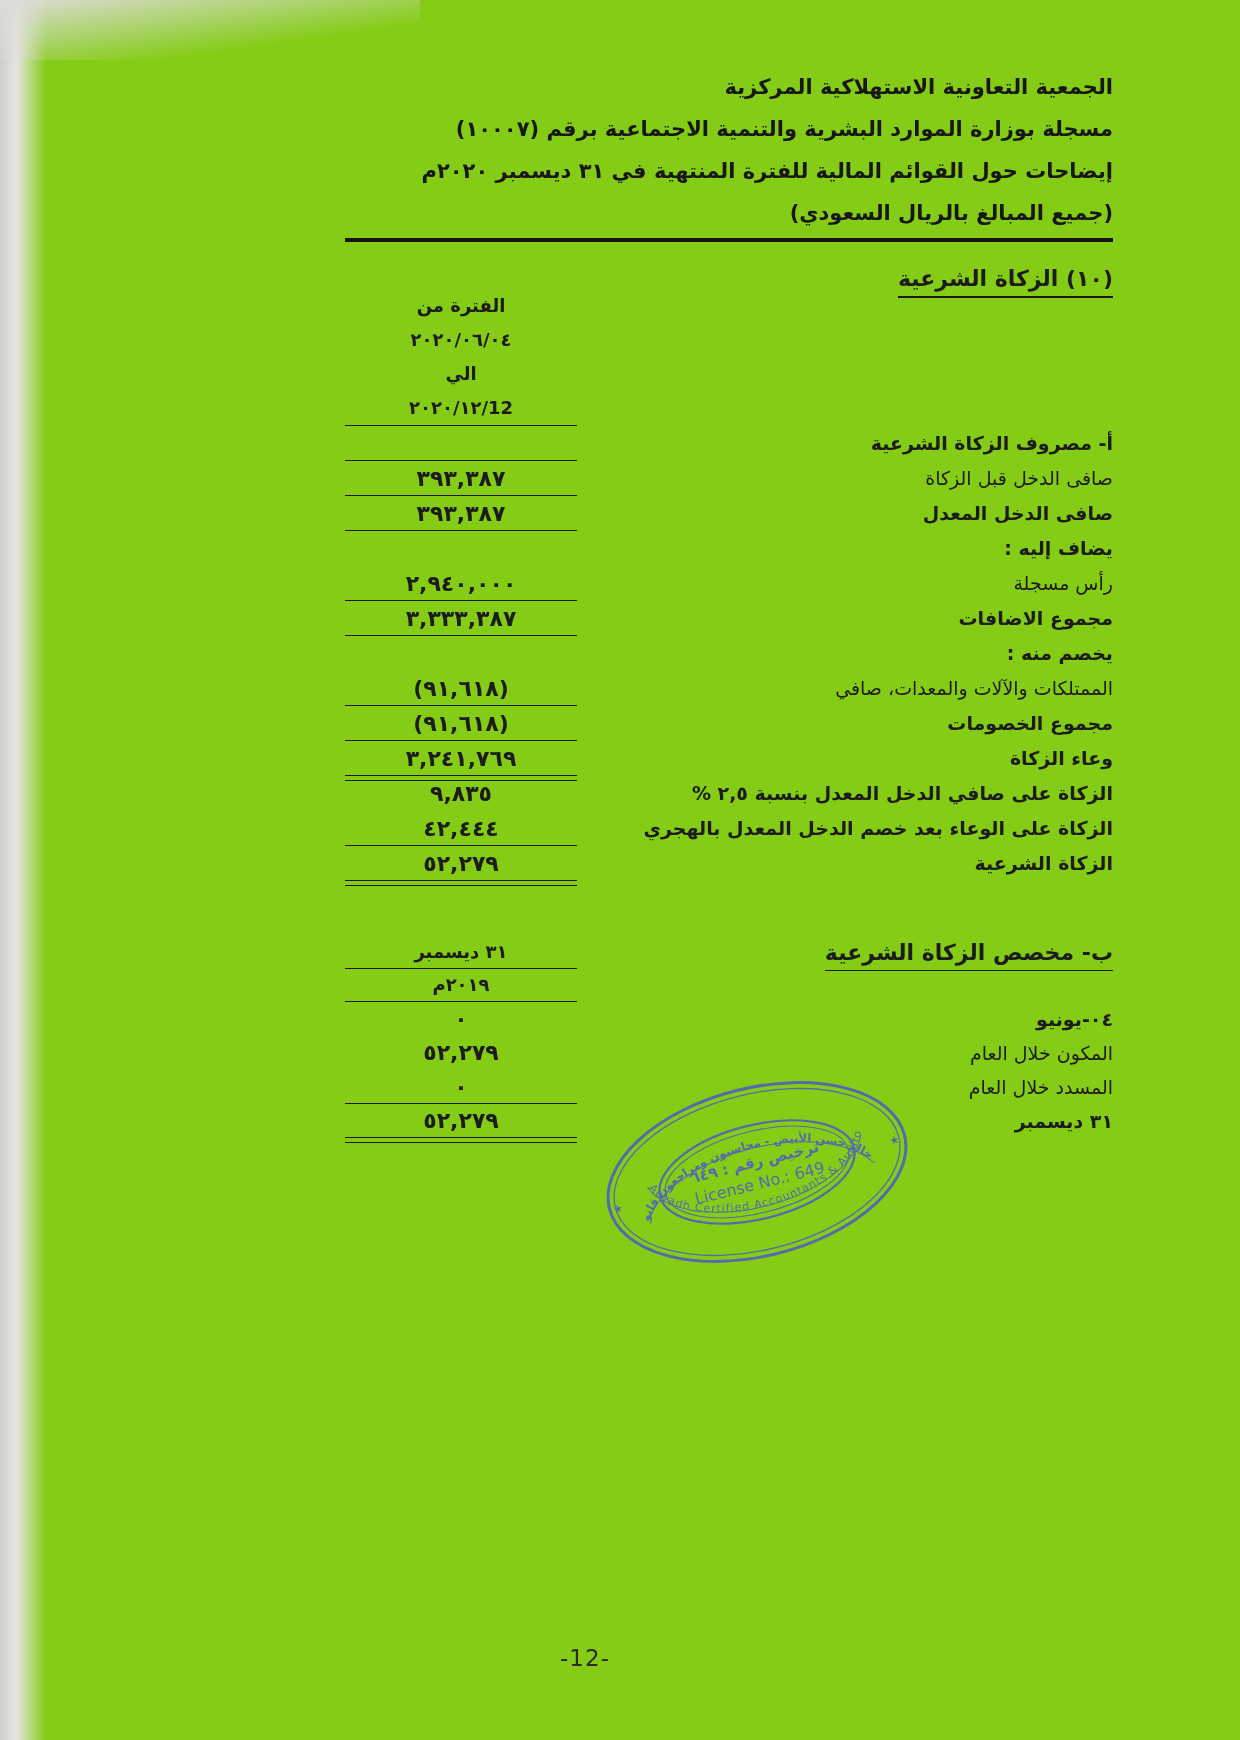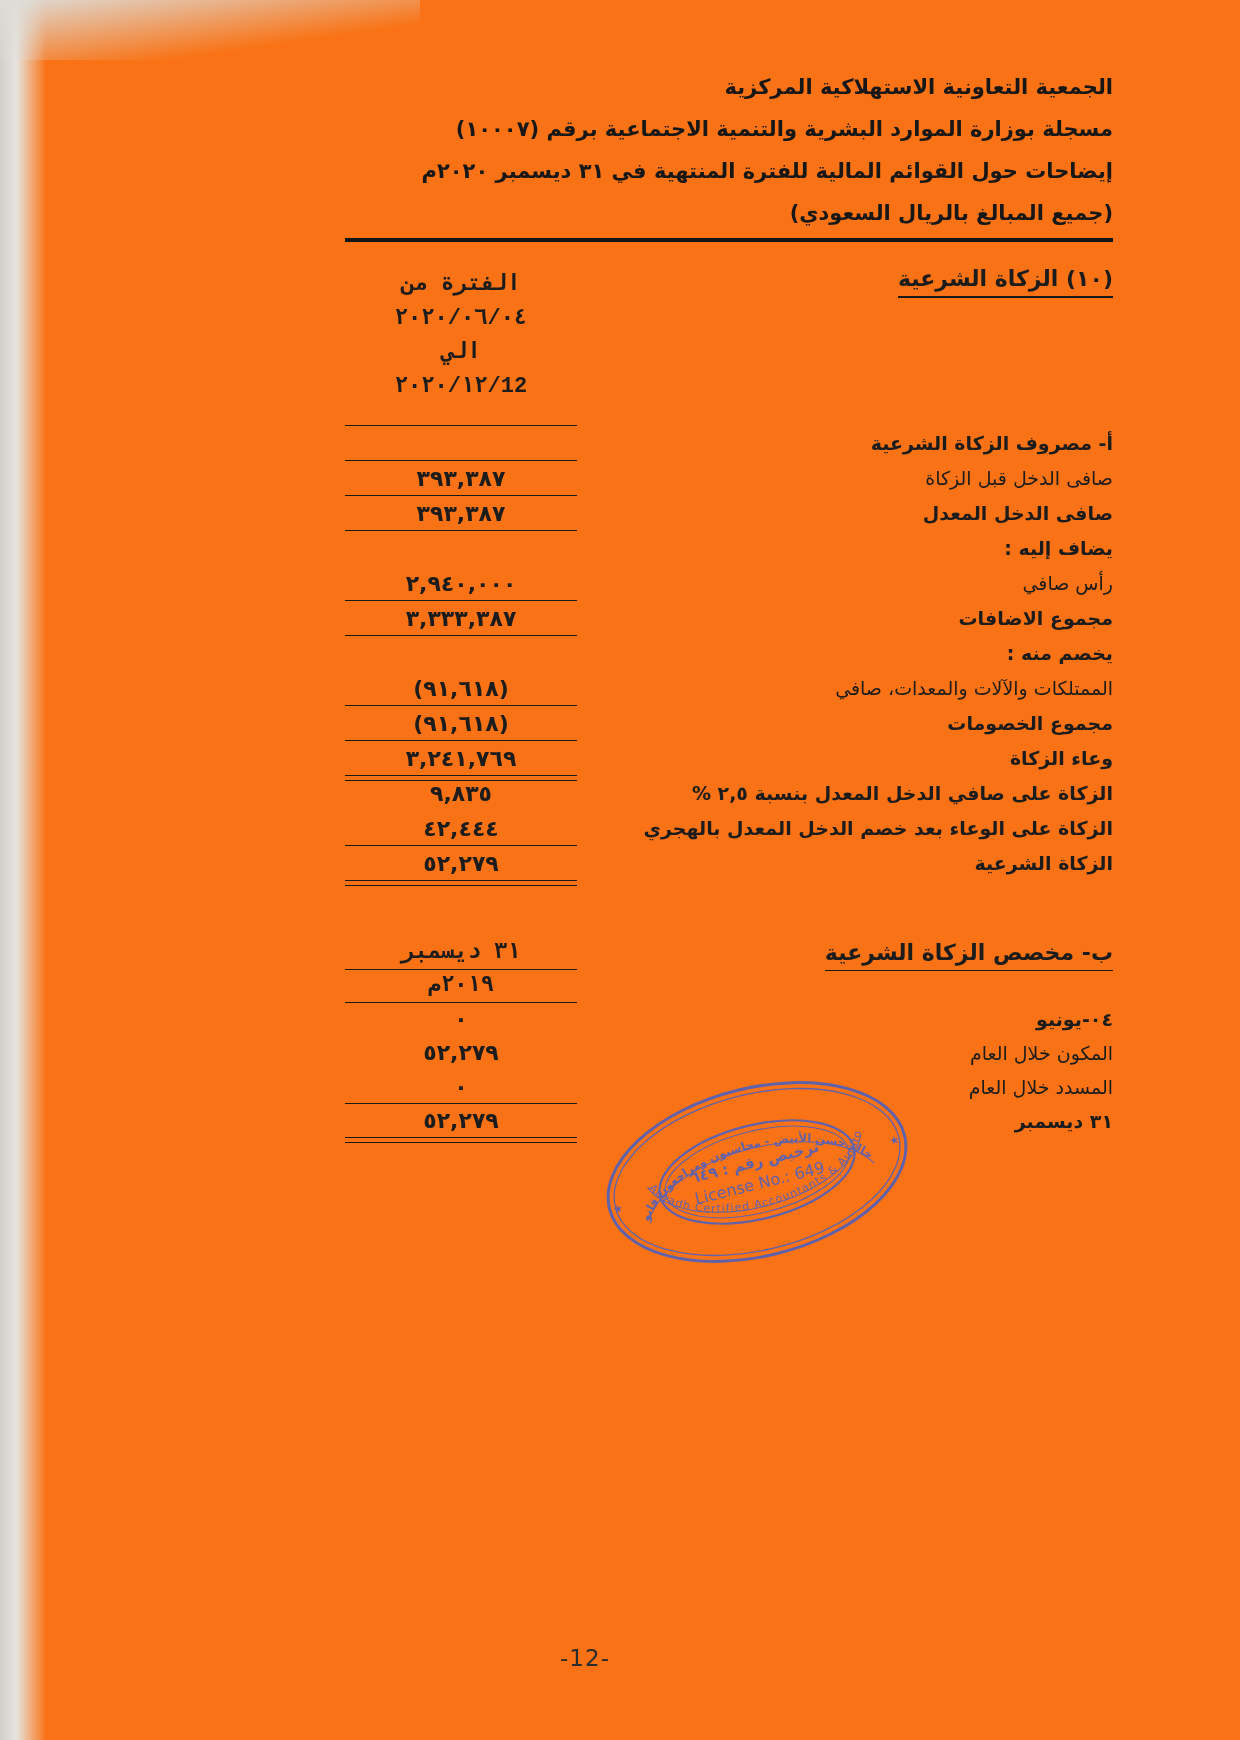--- a/index.html
+++ b/index.html
@@ -1,19 +1,19 @@
 <!DOCTYPE html>
 <html><head>
 <meta charset="utf-8">
 <style>
   html,body{margin:0;padding:0;background:#e9e8e4;}
   .page{
     position:relative;
     width:1240px;height:1740px;
-    background:#f97316;
+    background:#84cc16;
     overflow:hidden;
     font-family:"DejaVu Sans",sans-serif;
     color:#1c1c1c;
   }
   .edge-shade{
     position:absolute;left:0;top:0;bottom:0;width:46px;
     background:linear-gradient(to right,#cfcec9 0%,#e6e5e1 35%,rgba(255,255,255,0) 100%);
   }
   .top-shade{
     position:absolute;left:0;top:0;height:60px;width:420px;
@@ -37,24 +37,23 @@
   .head-row{display:flex;justify-content:space-between;}
   .tblA .head-row{height:180px;}
   .tblB .head-row{height:64px;}
   .sec-title{
     font-size:22px;font-weight:bold;
     margin-top:20px;align-self:flex-start;
     border-bottom:2px solid #1a1a1a;padding-bottom:5px;
   }
   .tblB .sec-title{margin-top:2px;border-bottom-width:1.5px;}
   .period{
-    width:232px;display:flex;flex-direction:column;justify-content:center;
-    text-align:center;font-weight:bold;font-size:22px;
+    width:232px;display:flex;flex-direction:column;justify-content:flex-end;
+    text-align:center;font-weight:bold;font-size:18px;
     border-bottom:1.5px solid #1a1a1a;
-    font-family:Liberation Mono, monospace;
   }
   .period div{line-height:34px;}
   .periodB{border-bottom:none;}
   .periodB div{line-height:32px;border-bottom:1.5px solid #1a1a1a;}
   .row{display:flex;justify-content:space-between;height:35px;}
   .tblB .row{height:34px;}
   .lbl{flex:1;font-size:19px;line-height:35px;text-align:right;}
   .tblB .lbl{line-height:34px;}
   .b{font-weight:bold;}
   .val{
@@ -113,21 +112,21 @@
     </div>
     <div class="row">
       <div class="lbl b">صافى الدخل المعدل</div>
       <div class="val u" dir="ltr">٣٩٣,٣٨٧</div>
     </div>
     <div class="row">
       <div class="lbl b">يضاف إليه :</div>
       <div class="val" dir="ltr"></div>
     </div>
     <div class="row">
-      <div class="lbl">رأس صافي</div>
+      <div class="lbl">رأس مسجلة</div>
       <div class="val u" dir="ltr">٢,٩٤٠,٠٠٠</div>
     </div>
     <div class="row">
       <div class="lbl b">مجموع الاضافات</div>
       <div class="val u" dir="ltr">٣,٣٣٣,٣٨٧</div>
     </div>
     <div class="row">
       <div class="lbl b">يخصم منه :</div>
       <div class="val" dir="ltr"></div>
     </div>

